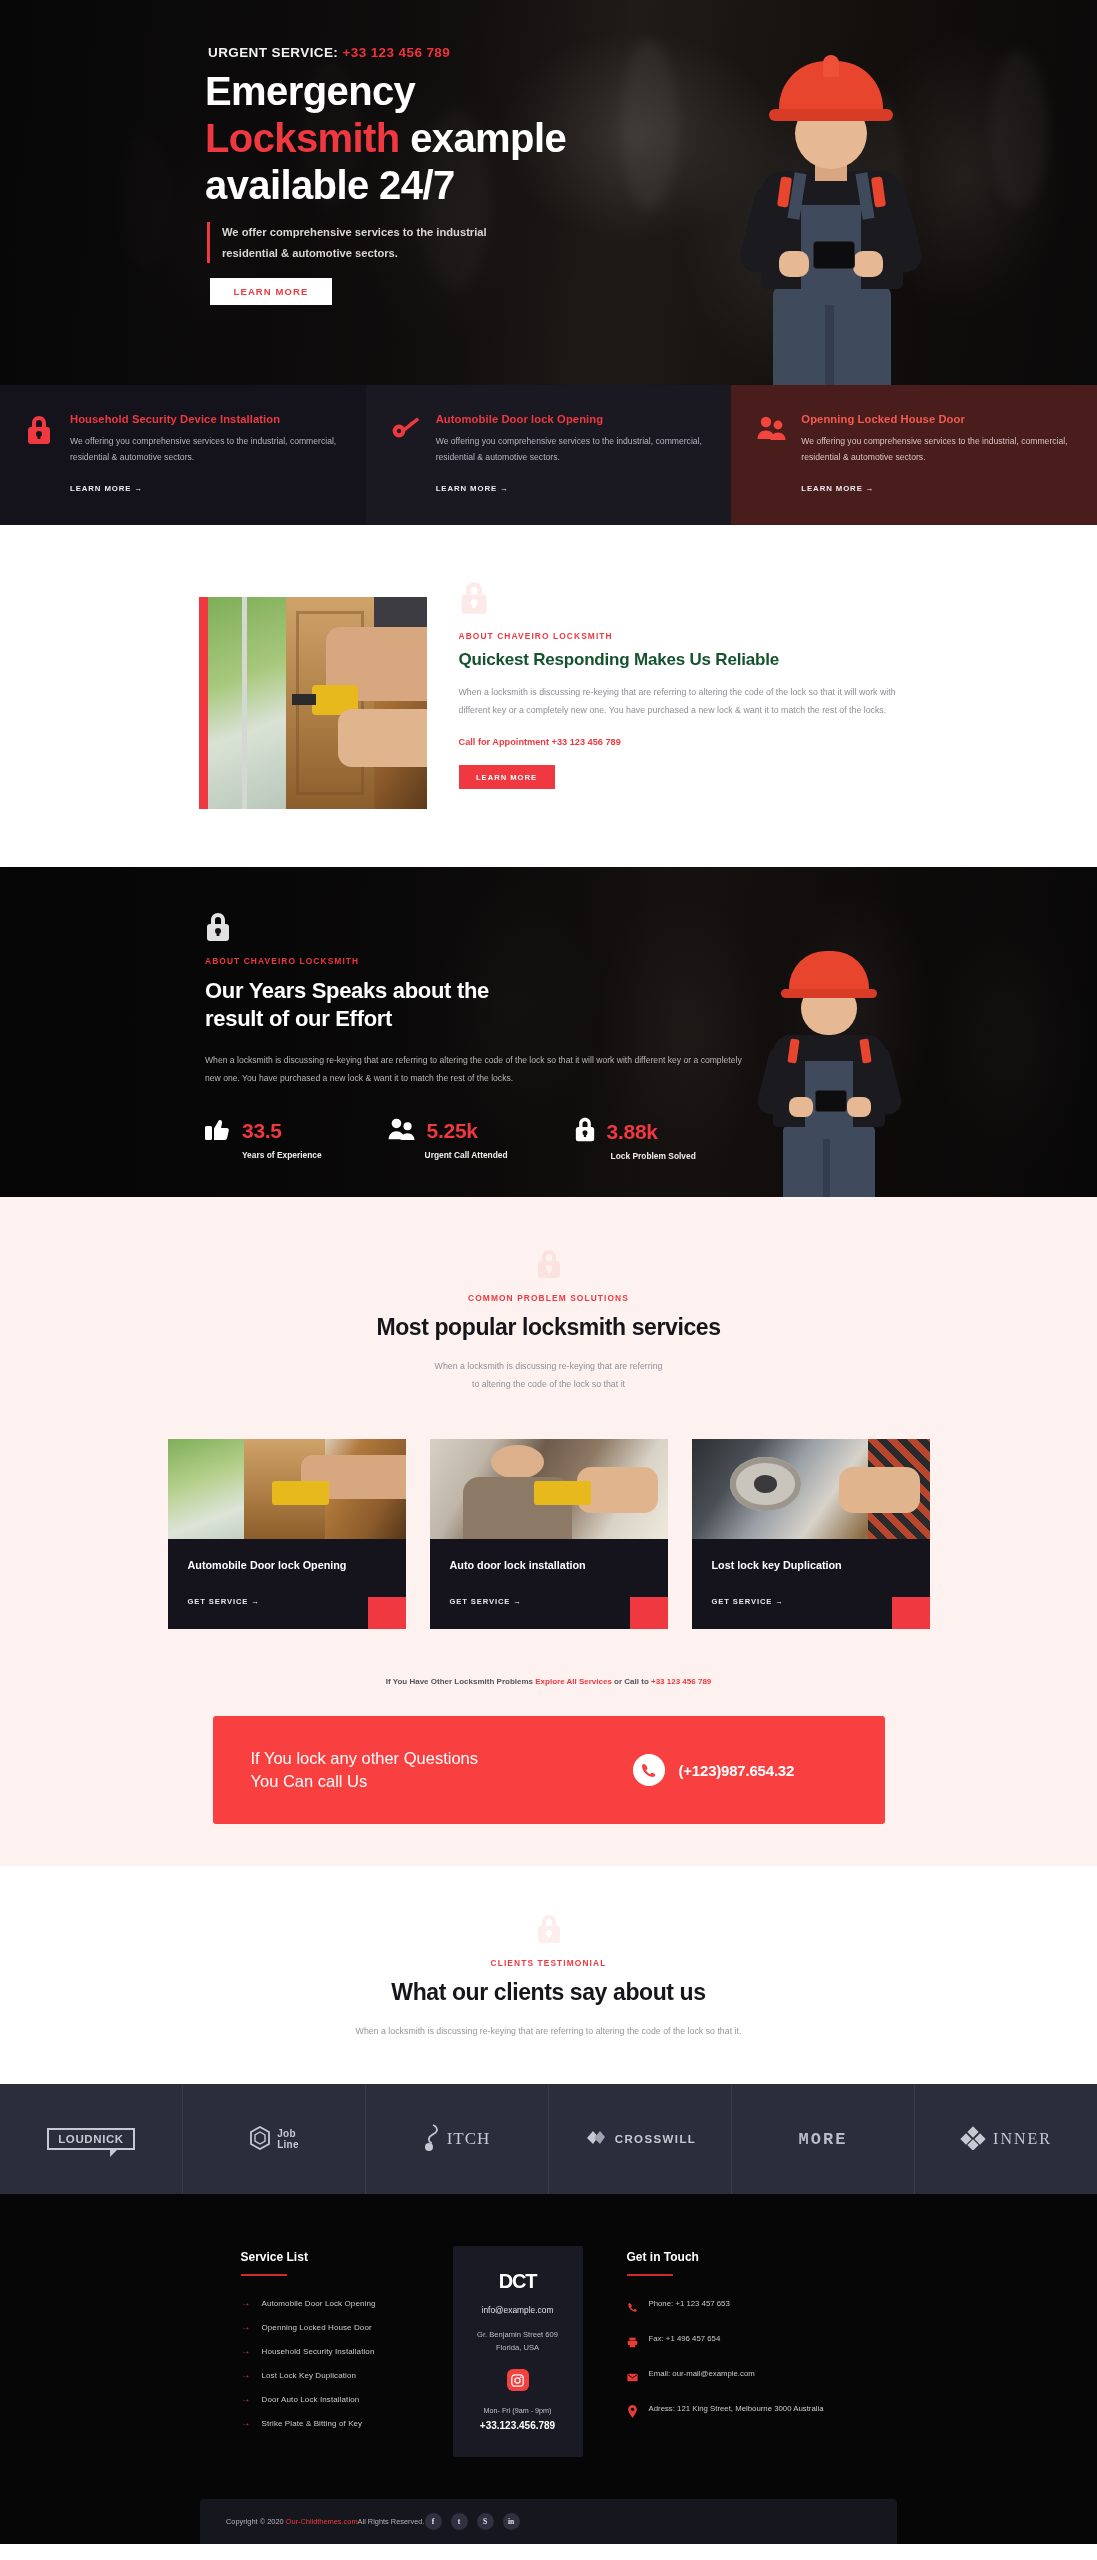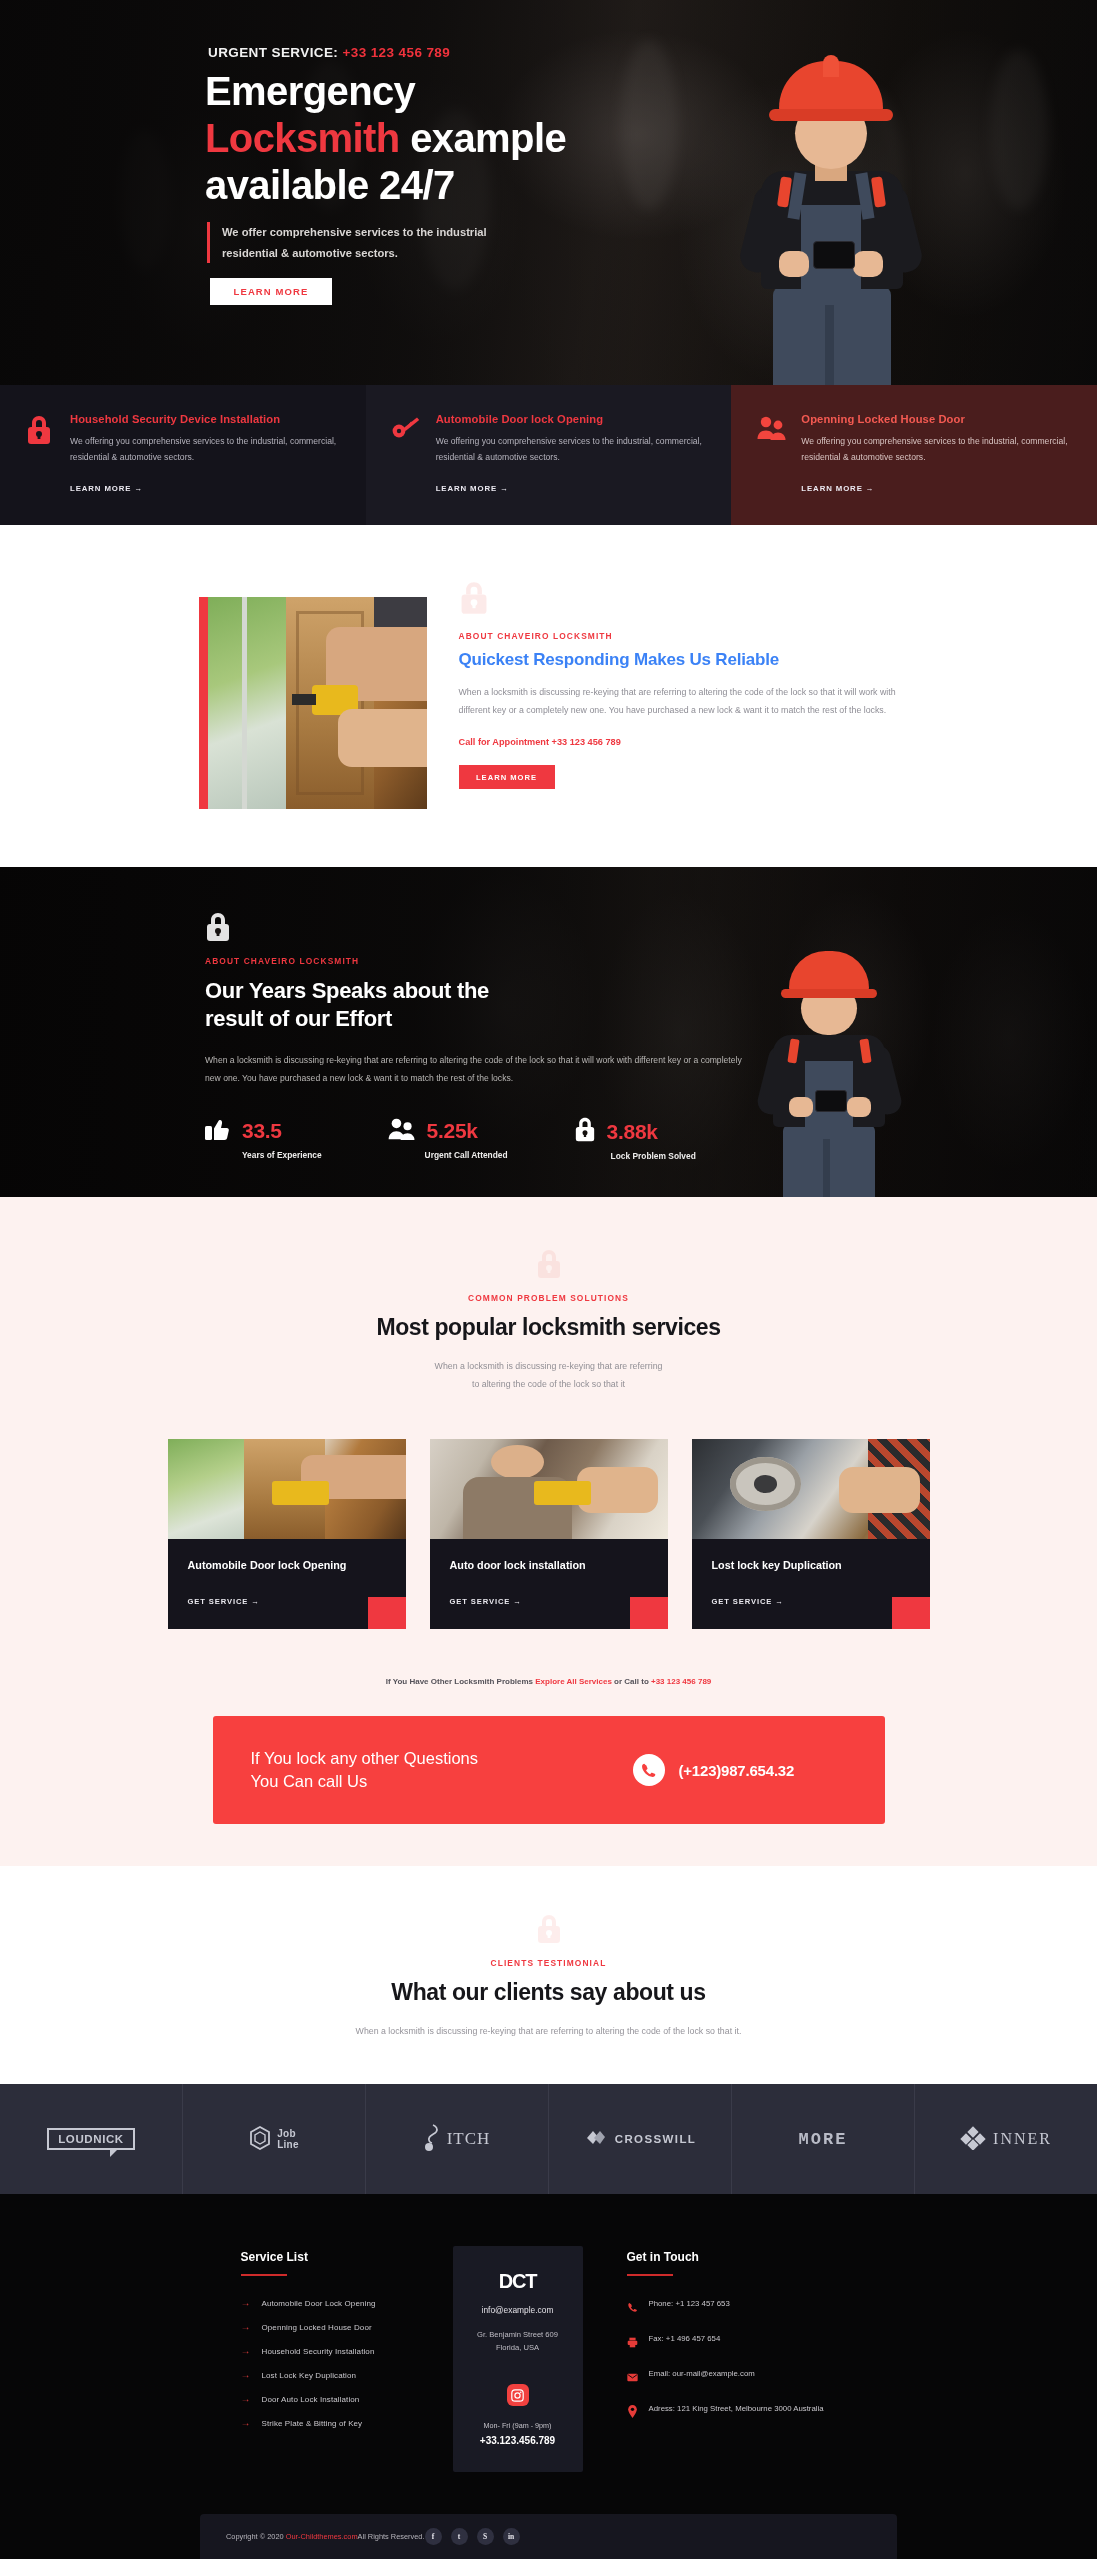--- a/index.html
+++ b/index.html
@@ -104,21 +104,21 @@
   .ai-door{position:absolute;left:78px;top:0;width:88px;height:212px;background:linear-gradient(180deg,#cfa36a,#a97b42 60%,#8a5d2c);}
   .ai-door:after{content:"";position:absolute;left:10px;top:14px;right:10px;bottom:14px;border:3px solid rgba(120,80,40,.45);}
   .ai-arm{position:absolute;left:118px;top:30px;width:101px;height:74px;background:#d7a77f;border-radius:14px 0 0 14px;}
   .ai-arm2{position:absolute;left:130px;top:112px;width:89px;height:58px;background:#e0b48c;border-radius:14px 0 0 14px;}
   .ai-tool{position:absolute;left:104px;top:88px;width:46px;height:30px;background:#e8b91d;border-radius:4px;}
   .ai-tool:after{content:"";position:absolute;left:-20px;top:9px;width:24px;height:11px;background:#2b2b2b;}
   .ai-top{position:absolute;left:150px;top:0;width:69px;height:44px;background:#3d3c42;}
   .about-txt{flex:1;padding-left:32px;padding-top:4px;position:relative;}
   .lock-watermark{width:30px;height:34px;opacity:.5;margin-bottom:16px;}
   .eyebrow{font-size:8.4px;font-weight:700;letter-spacing:1.1px;color:#ef3840;margin-bottom:9px;}
-  .about-h2{font-size:17px;font-weight:700;color:#3b82f6;margin-bottom:13px;letter-spacing:-.2px;}
+  .about-h2{font-size:17px;font-weight:700;color:#14532d;margin-bottom:13px;letter-spacing:-.2px;}
   .about-p{font-size:8.8px;line-height:2.05;color:#8e8d95;font-weight:500;margin-bottom:18px;}
   .about-call{font-size:9.2px;font-weight:700;color:#16161a;margin-bottom:18px;}
   .about-call span{color:#ef3840;}
   .about-btn{width:96px;height:24px;background:#ef3840;border:none;color:#fff;
     font-size:7.6px;font-weight:700;letter-spacing:1px;font-family:inherit;cursor:pointer;}
 
   
   .facts{position:relative;height:330px;overflow:hidden;background:#100e0e;}
   .facts-bg{position:absolute;inset:0;
     background:
@@ -219,21 +219,21 @@
   .footer-wrap{display:flex;justify-content:center;gap:0;padding:0 200px;align-items:flex-start;}
   .f-col-services{width:178px;padding-top:4px;}
   .f-h{font-size:12px;font-weight:600;color:#fff;margin-bottom:10px;}
   .f-rule{width:46px;height:2px;background:#cf2b2b;margin-bottom:22px;}
   .f-item{display:flex;align-items:center;gap:11px;margin-bottom:14px;}
   .f-arrow{color:#d93b3b;font-size:10px;line-height:1;}
   .f-item span.lbl{font-size:8px;color:#c9c7cc;font-weight:500;letter-spacing:.1px;}
   .f-card{width:130px;background:#191a24;margin-left:34px;padding:24px 16px 26px 16px;text-align:center;border-radius:2px;}
   .f-logo{font-size:20px;font-weight:700;color:#fff;letter-spacing:-1.2px;margin-bottom:12px;font-family:"Liberation Sans",sans-serif;}
   .f-email{font-size:8.4px;color:#e2e0e6;margin-bottom:14px;font-weight:500;}
-  .f-addr{font-size:7.6px;line-height:1.65;color:#bfbdc5;margin-bottom:30px;font-weight:500;}
+  .f-addr{font-size:7.6px;line-height:1.65;color:#bfbdc5;margin-bottom:15px;font-weight:500;}
   .f-insta{width:22px;height:22px;background:#f2413f;border-radius:6px;margin:0 auto 15px;display:flex;align-items:center;justify-content:center;}
   .f-hours{font-size:7.2px;color:#c4c2c9;margin-bottom:5px;font-weight:500;}
   .f-tel{font-size:10px;color:#fff;font-weight:700;}
   .f-col-touch{width:230px;margin-left:44px;padding-top:4px;}
   .t-item{display:flex;gap:11px;margin-bottom:16px;align-items:flex-start;}
   .t-ico{width:11px;flex:0 0 11px;padding-top:1px;}
   .t-txt{font-size:7.8px;line-height:1.55;color:#c9c7cc;font-weight:500;}
   .copybar{margin:42px 200px 0;background:#16161f;border-radius:4px 4px 0 0;padding:14px 26px;
     display:flex;align-items:center;}
   .copy-txt{font-size:7.4px;color:#b6b4bb;font-weight:500;}

